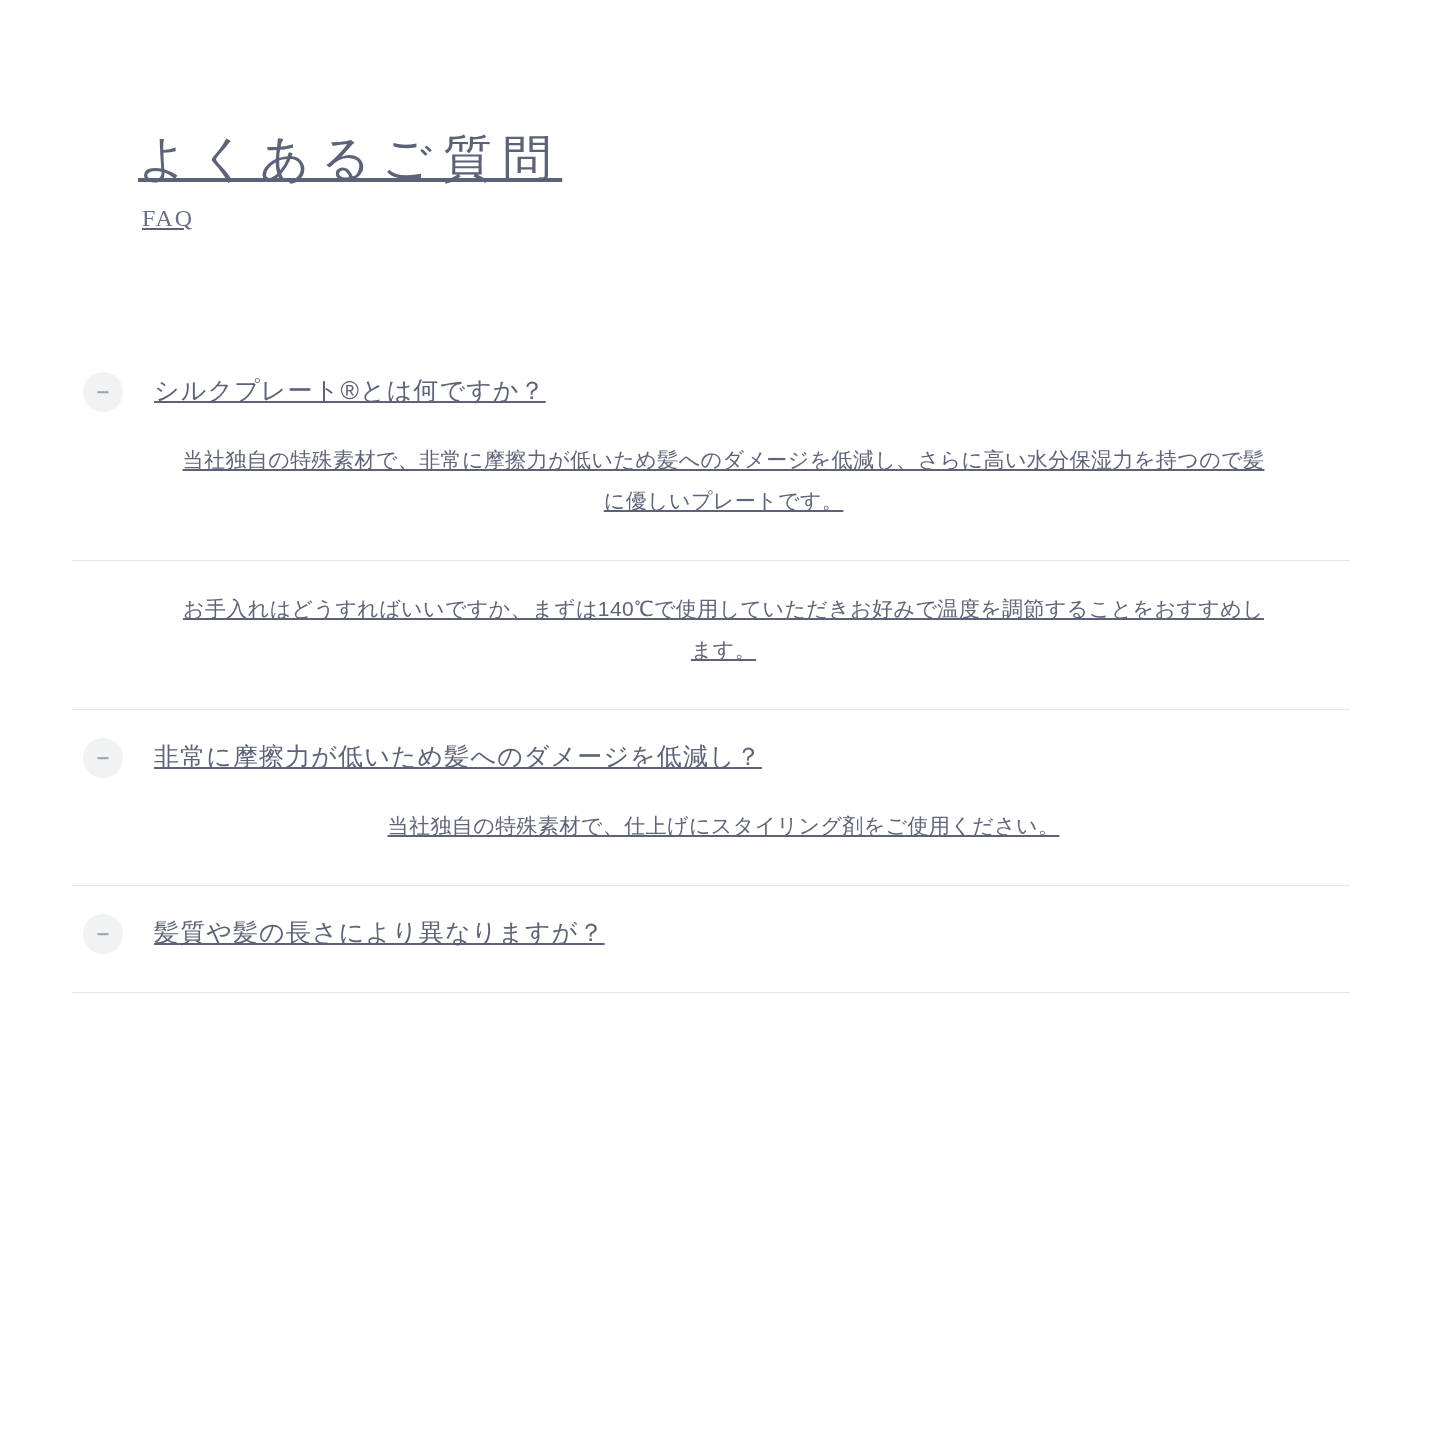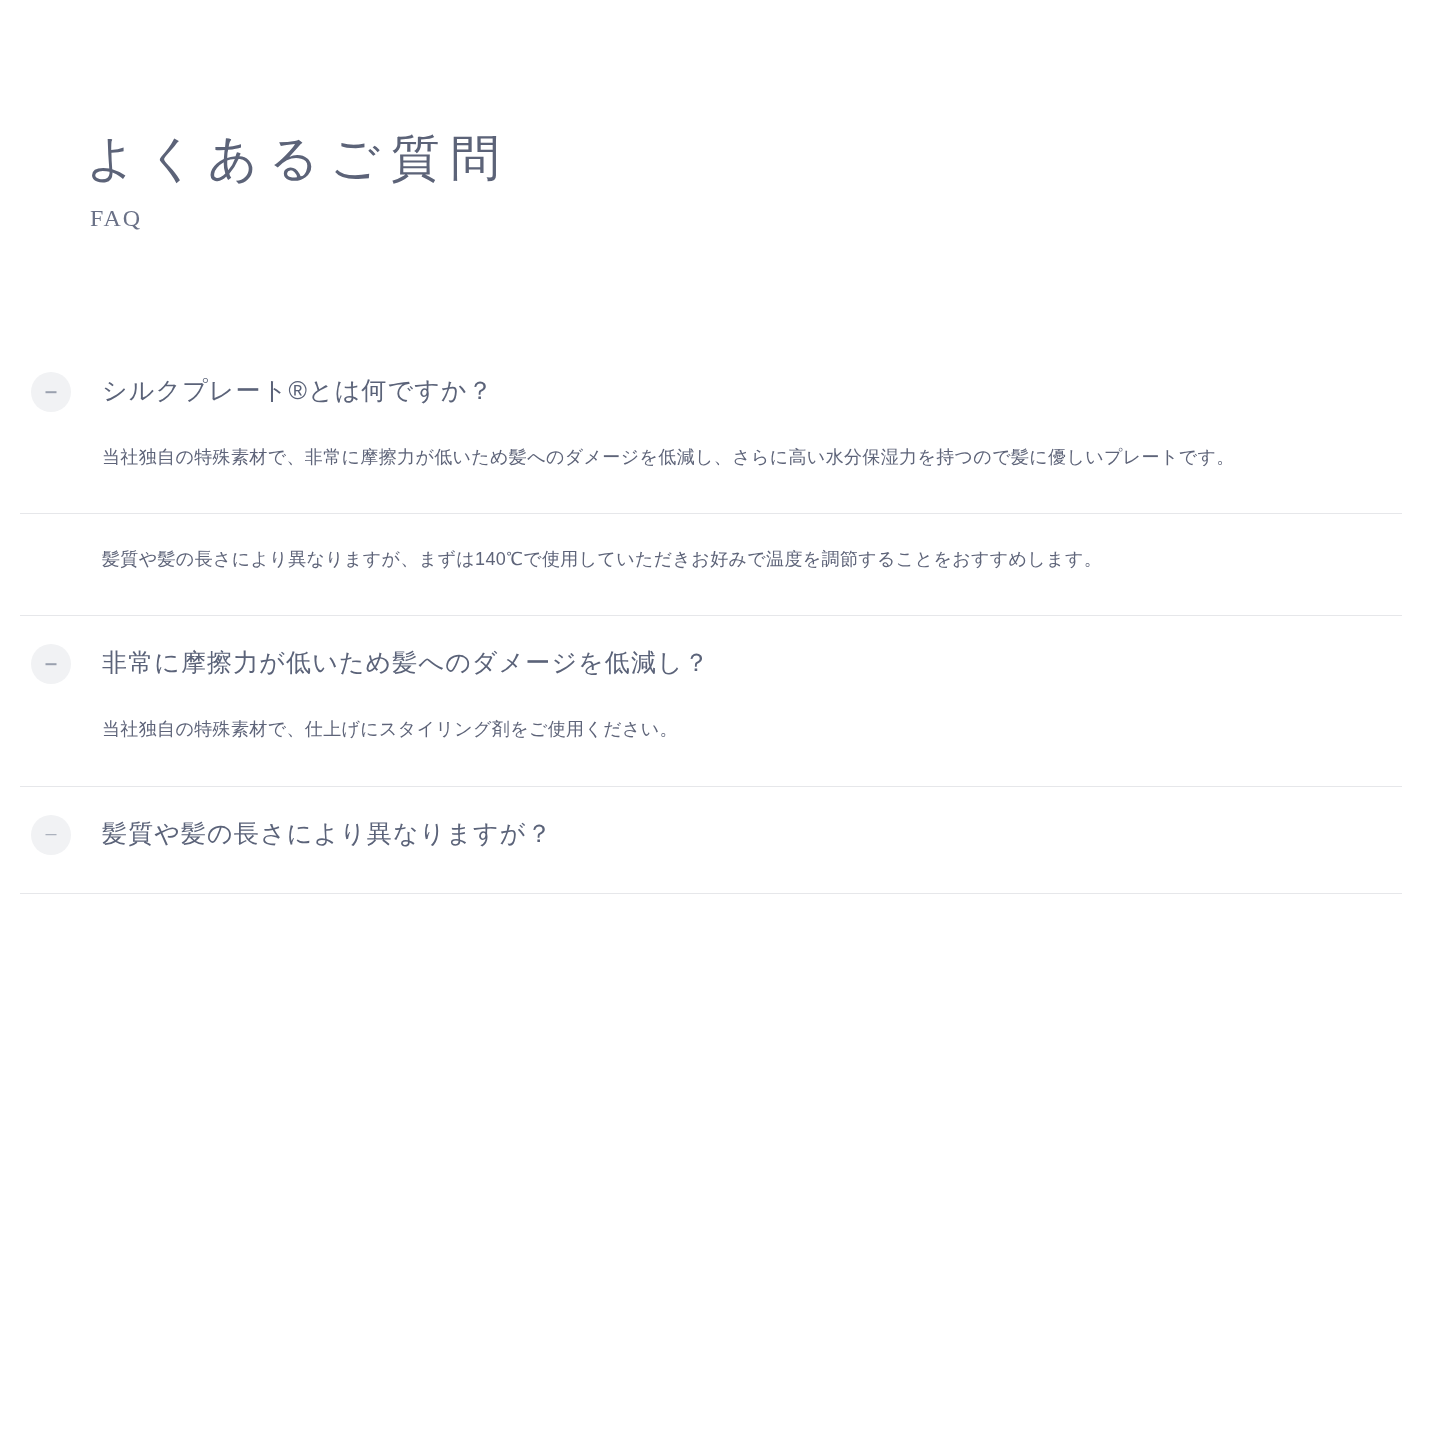--- a/index.html
+++ b/index.html
@@ -13,21 +13,22 @@
     font-family: "Liberation Sans", sans-serif;
     color: #5c6378;
     -webkit-font-smoothing: antialiased;
   }
 
   .page {
     position: relative;
     width: 1422px;
     height: 1445px;
     box-sizing: border-box;
-    padding: 0 20px;
+    padding: 0 72px;
+    text-decoration: underline;
   }
 
   
   .faq-header {
     padding-top: 128px;
     padding-left: 66px;
   }
   .faq-title {
     font-family: "Liberation Serif", serif;
     font-size: 49px;
@@ -43,20 +44,21 @@
     letter-spacing: 0.08em;
     color: #6a7187;
     margin: 16px 0 0 4px;
     font-weight: 400;
   }
 
   
   .faq-list {
     margin-top: 104px;
     padding: 0 0 0 0;
+    text-align: center;
   }
   .faq-item {
     border-bottom: 1px solid #e6e7ea;
     padding: 0 0 38px 0;
   }
   .faq-item:first-child {
     padding-top: 8px;
   }
 
   .faq-q-row {
@@ -88,24 +90,24 @@
     margin-left: 31px;
     font-size: 25px;
     line-height: 1.45;
     letter-spacing: 0.045em;
     color: #5b6379;
     font-weight: 500;
     padding-top: 2px;
   }
 
   .faq-answer {
-    margin-left: 82px;
+    margin-left: 103px;
     margin-right: 78px;
     margin-top: 28px;
-    font-size: 18px;
+    font-size: 21px;
     line-height: 1.95;
     letter-spacing: 0.02em;
     color: #5e6479;
     font-weight: 400;
   }
 </style>
 </head>
 <body>
 
 <div class="page">
@@ -119,21 +121,21 @@
 
     <div class="faq-item">
       <div class="faq-q-row">
         <span class="faq-toggle"></span>
         <span class="faq-question">シルクプレート®とは何ですか？</span>
       </div>
       <div class="faq-answer">当社独自の特殊素材で、非常に摩擦力が低いため髪へのダメージを低減し、さらに高い水分保湿力を持つので髪に優しいプレートです。</div>
     </div>
 
     <div class="faq-item">
-      <div class="faq-answer">髪質や髪の長さにより異なりますが、まずは140℃で使用していただきお好みで温度を調節することをおすすめします。</div>
+      <div class="faq-answer">お手入れはどうすればいいですか、まずは140℃で使用していただきお好みで温度を調節することをおすすめします。</div>
     </div>
 
     <div class="faq-item">
       <div class="faq-q-row">
         <span class="faq-toggle"></span>
         <span class="faq-question">非常に摩擦力が低いため髪へのダメージを低減し？</span>
       </div>
       <div class="faq-answer">当社独自の特殊素材で、仕上げにスタイリング剤をご使用ください。</div>
     </div>
 

